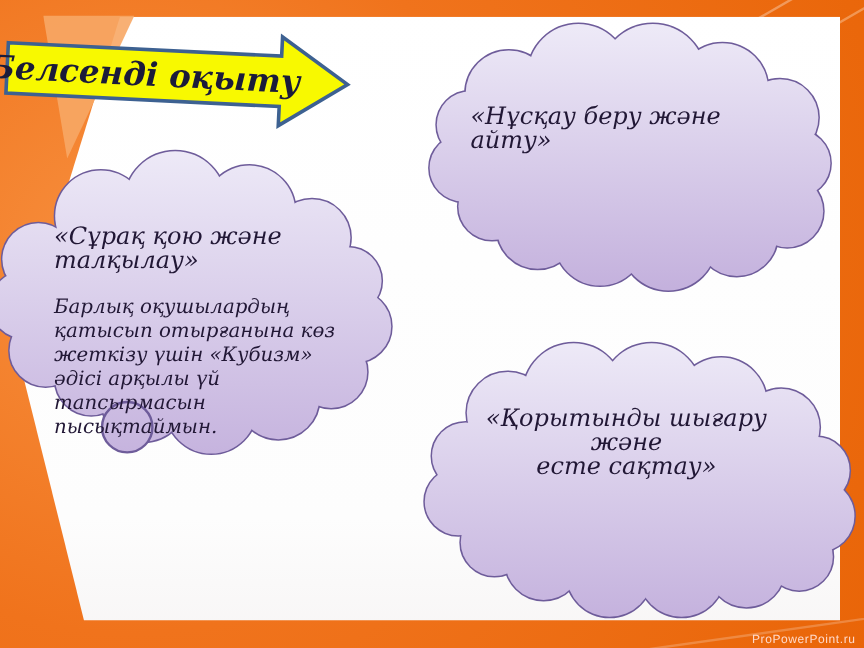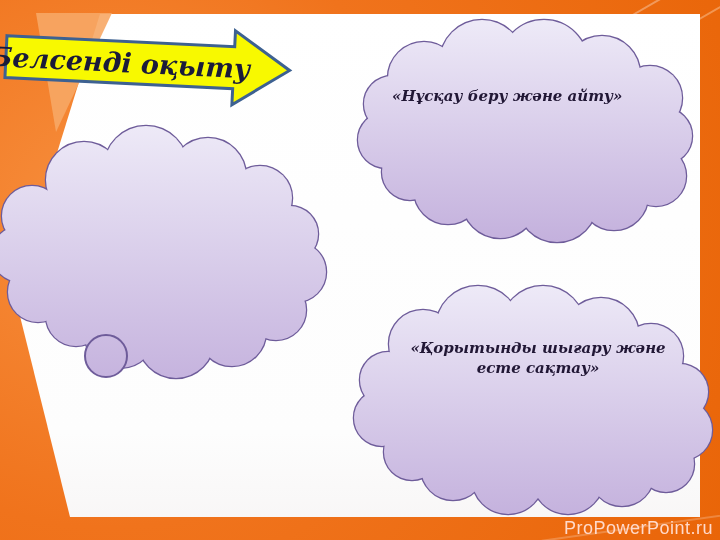--- a/index.html
+++ b/index.html
@@ -39,26 +39,26 @@
     color:#1b1b3a;letter-spacing:0px;white-space:nowrap;
   }
   
   .cloud{position:absolute;}
   .cloud svg{position:absolute;left:0;top:0;overflow:visible;}
   .cloud-text{
     position:absolute;
     font-style:italic;font-size:16.5px;line-height:20px;
     color:#211735;white-space:pre-line;
   }
-  .cloud-title{font-weight:bold;font-size:15px;white-space:pre-line;}
+  .cloud-title{font-weight:normal;font-size:20px;white-space:pre-line;}
   .cloud-title.centered{text-align:center;}
   .watermark{
     position:absolute;right:7px;bottom:1px;
     font-family:"Liberation Sans",sans-serif;
-    font-size:18px;color:#ffd9ca;letter-spacing:.5px;
+    font-size:10px;color:#ffd9ca;letter-spacing:.5px;
   }
 </style>
 </head>
 <body>
 
 <div class="slide">
 
   <div class="swirl s1"></div>
   <div class="swirl s2"></div>
 
@@ -131,20 +131,30 @@
           <ellipse cx="166" cy="126" rx="122" ry="76"></ellipse>
         </g>
         <g id="c2t">
             <circle cx="112" cy="228" r="21"></circle>
           </g>
       </defs>
       <use href="#c2" fill="url(#g2)" stroke="#6e5c9a" stroke-width="2.5"></use>
       <use href="#c2" fill="url(#g2)"></use>
       <use href="#c2t" fill="url(#g2)" stroke="#6e5c9a" stroke-width="2"></use>
     </svg>
+    <div class="cloud-text" style="left:51px;top:38px;width:280px">
+      <div class="cloud-title">«Сұрақ  қою және
+талқылау»</div>
+      <div class="cloud-body">Барлық оқушылардың
+қатысып отырғанына көз
+жеткізу үшін «Кубизм»
+әдісі арқылы үй
+тапсырмасын
+пысықтаймын.</div>
+    </div>
   </div>
 
   <div class="cloud" style="left:348px;top:288px;width:365px;height:230px">
     <svg width="365" height="230" viewBox="0 0 365 230">
       <defs>
         <linearGradient id="g3" gradientUnits="userSpaceOnUse" x1="0" y1="0" x2="0" y2="230">
           <stop offset="0" stop-color="#ede9f7"></stop>
             <stop offset="1" stop-color="#c4b1dd"></stop>
         </linearGradient>
         <g id="c3">
@@ -162,20 +172,20 @@
           <circle cx="105" cy="180" r="32"></circle>
             <circle cx="64" cy="164" r="28"></circle>
           <circle cx="34" cy="130" r="28"></circle>
             <circle cx="40" cy="92" r="28"></circle>
           <ellipse cx="185" cy="118" rx="140" ry="72"></ellipse>
         </g>
       </defs>
       <use href="#c3" fill="url(#g3)" stroke="#6e5c9a" stroke-width="2.5"></use>
       <use href="#c3" fill="url(#g3)"></use>
     </svg>
-    <div class="cloud-text" style="left:40px;top:30px;width:300px">
+    <div class="cloud-text" style="left:24px;top:30px;width:300px">
       <div class="cloud-title centered">«Қорытынды шығару және
 есте сақтау»</div>
     </div>
   </div>
 
   <div class="watermark">ProPowerPoint.ru</div>
 </div>
 
 </body></html>

